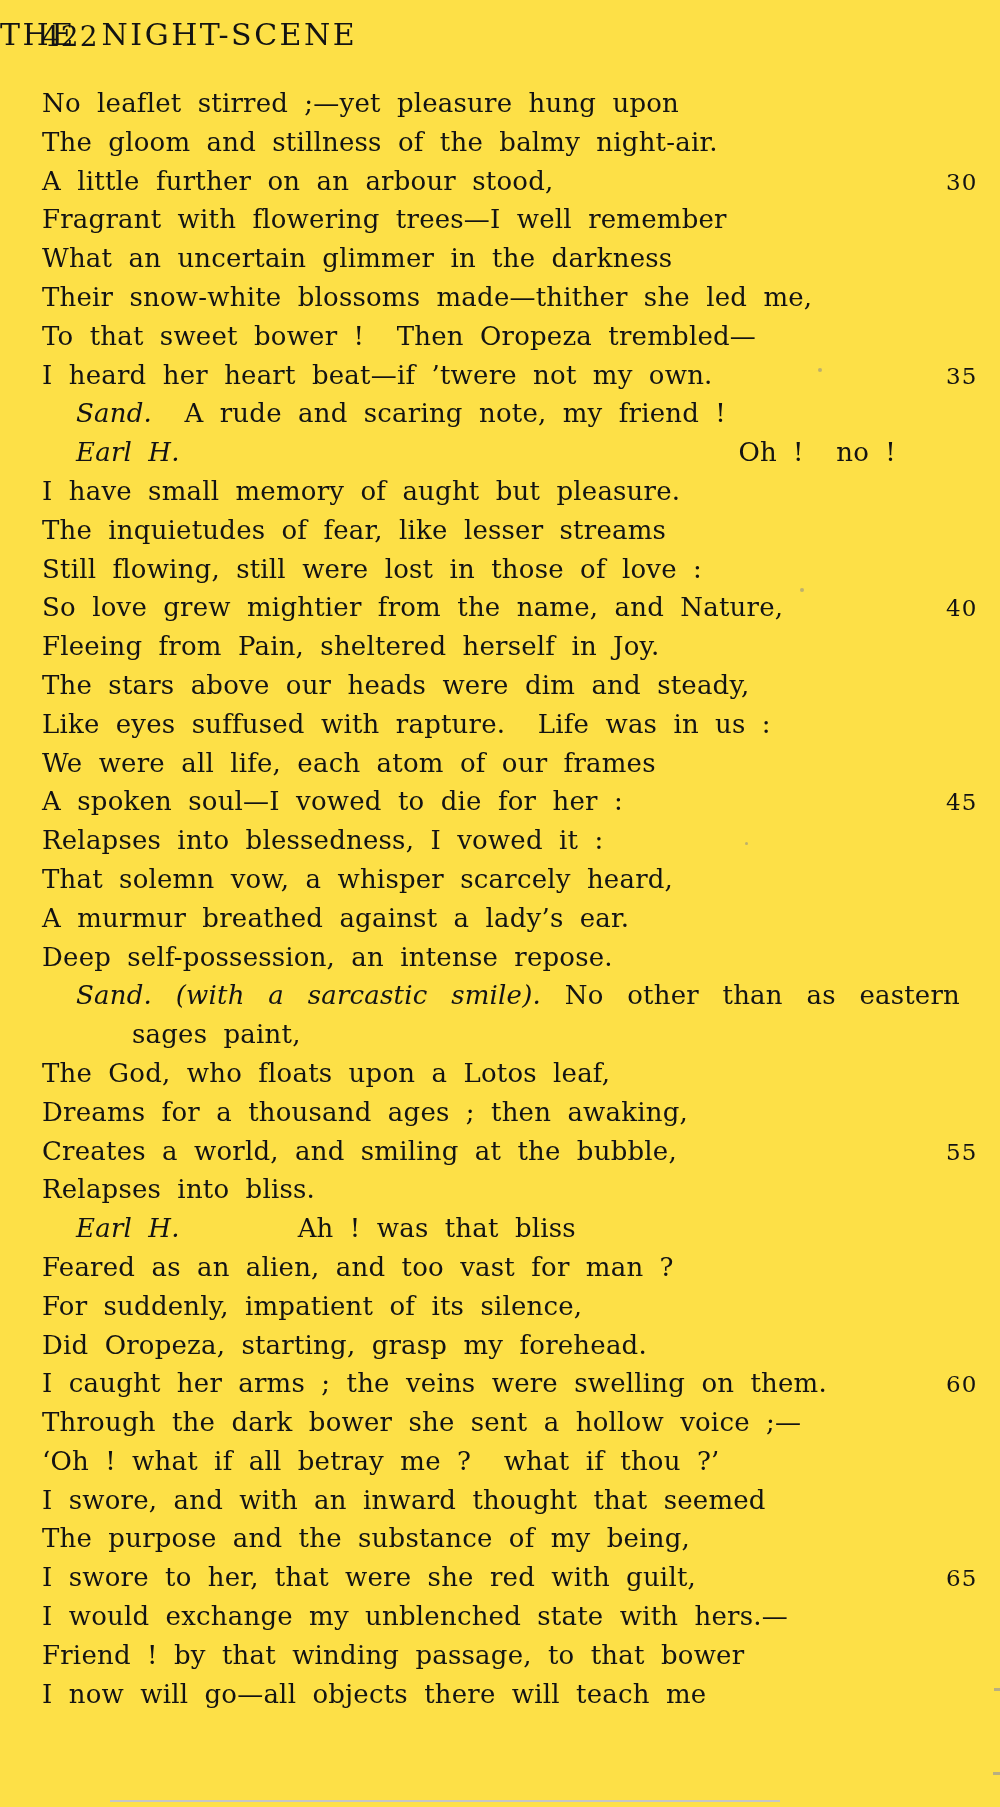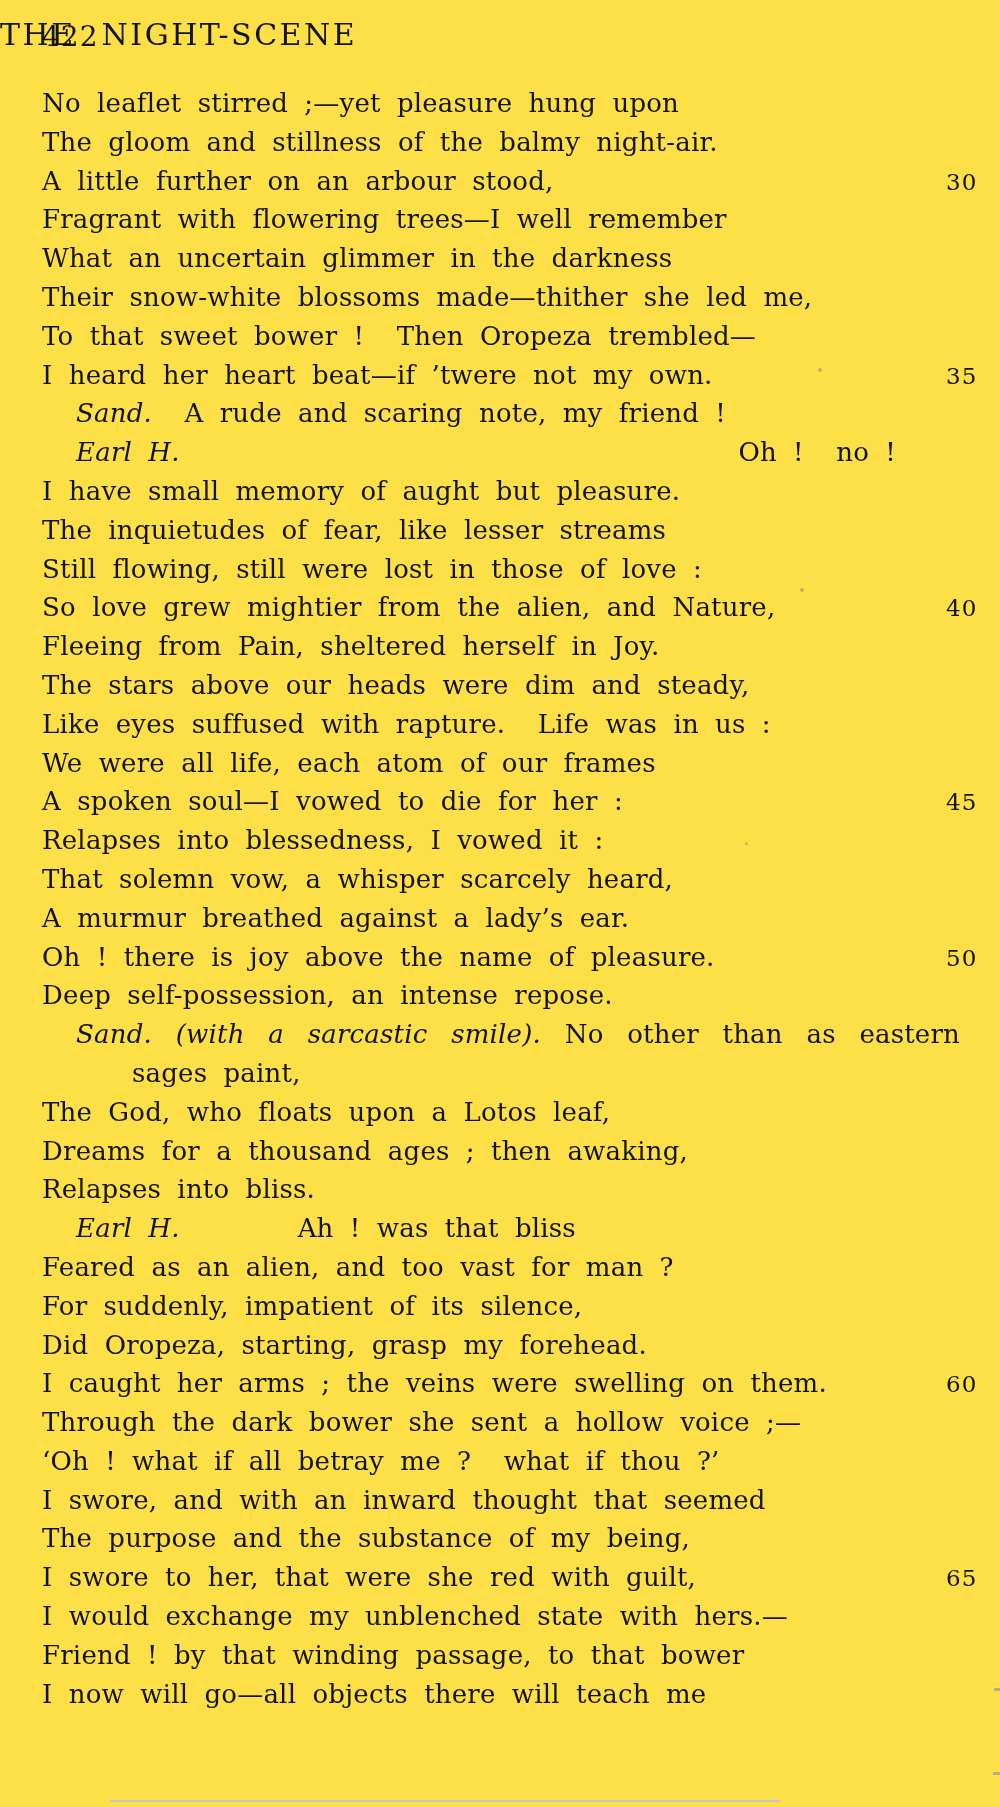--- a/index.html
+++ b/index.html
@@ -75,37 +75,37 @@
     <div class="line"><span>Their snow-white blossoms made—thither she led me,</span></div>
     <div class="line"><span>To that sweet bower !  Then Oropeza trembled—</span></div>
     <div class="line"><span>I heard her heart beat—if ’twere not my own.</span><span class="num">35</span></div>
 
     <div class="line ind1"><span class="it">Sand.</span><span>  A rude and scaring note, my friend !</span></div>
     <div class="line ind1"><span class="it">Earl H.</span><span class="right-abs">Oh !  no !</span></div>
 
     <div class="line"><span>I have small memory of aught but pleasure.</span></div>
     <div class="line"><span>The inquietudes of fear, like lesser streams</span></div>
     <div class="line"><span>Still flowing, still were lost in those of love :</span></div>
-    <div class="line"><span>So love grew mightier from the alien, and Nature,</span><span class="num">40</span></div>
+    <div class="line"><span>So love grew mightier from the name, and Nature,</span><span class="num">40</span></div>
     <div class="line"><span>Fleeing from Pain, sheltered herself in Joy.</span></div>
     <div class="line"><span>The stars above our heads were dim and steady,</span></div>
     <div class="line"><span>Like eyes suffused with rapture.  Life was in us :</span></div>
     <div class="line"><span>We were all life, each atom of our frames</span></div>
     <div class="line"><span>A spoken soul—I vowed to die for her :</span><span class="num">45</span></div>
     <div class="line"><span>Relapses into blessedness, I vowed it :</span></div>
     <div class="line"><span>That solemn vow, a whisper scarcely heard,</span></div>
     <div class="line"><span>A murmur breathed against a lady’s ear.</span></div>
-    <div class="line"><span>Oh ! there is joy above the name of pleasure.</span><span class="num">50</span></div>
     <div class="line"><span>Deep self-possession, an intense repose.</span></div>
 
     <div class="line l-justify"><span class="it">Sand.</span> <span class="it">(with a sarcastic smile).</span>  <span>No other than as eastern</span></div>
     <div class="line ind2"><span>sages paint,</span></div>
 
     <div class="line"><span>The God, who floats upon a Lotos leaf,</span></div>
     <div class="line"><span>Dreams for a thousand ages ; then awaking,</span></div>
+    <div class="line"><span>Creates a world, and smiling at the bubble,</span><span class="num">55</span></div>
     <div class="line"><span>Relapses into bliss.</span></div>
 
     <div class="line ind1"><span class="it">Earl H.</span><span class="gap-left">Ah ! was that bliss</span></div>
 
     <div class="line"><span>Feared as an alien, and too vast for man ?</span></div>
     <div class="line"><span>For suddenly, impatient of its silence,</span></div>
     <div class="line"><span>Did Oropeza, starting, grasp my forehead.</span></div>
     <div class="line"><span>I caught her arms ; the veins were swelling on them.</span><span class="num">60</span></div>
     <div class="line"><span>Through the dark bower she sent a hollow voice ;—</span></div>
     <div class="line"><span>‘Oh ! what if all betray me ?  what if thou ?’</span></div>

